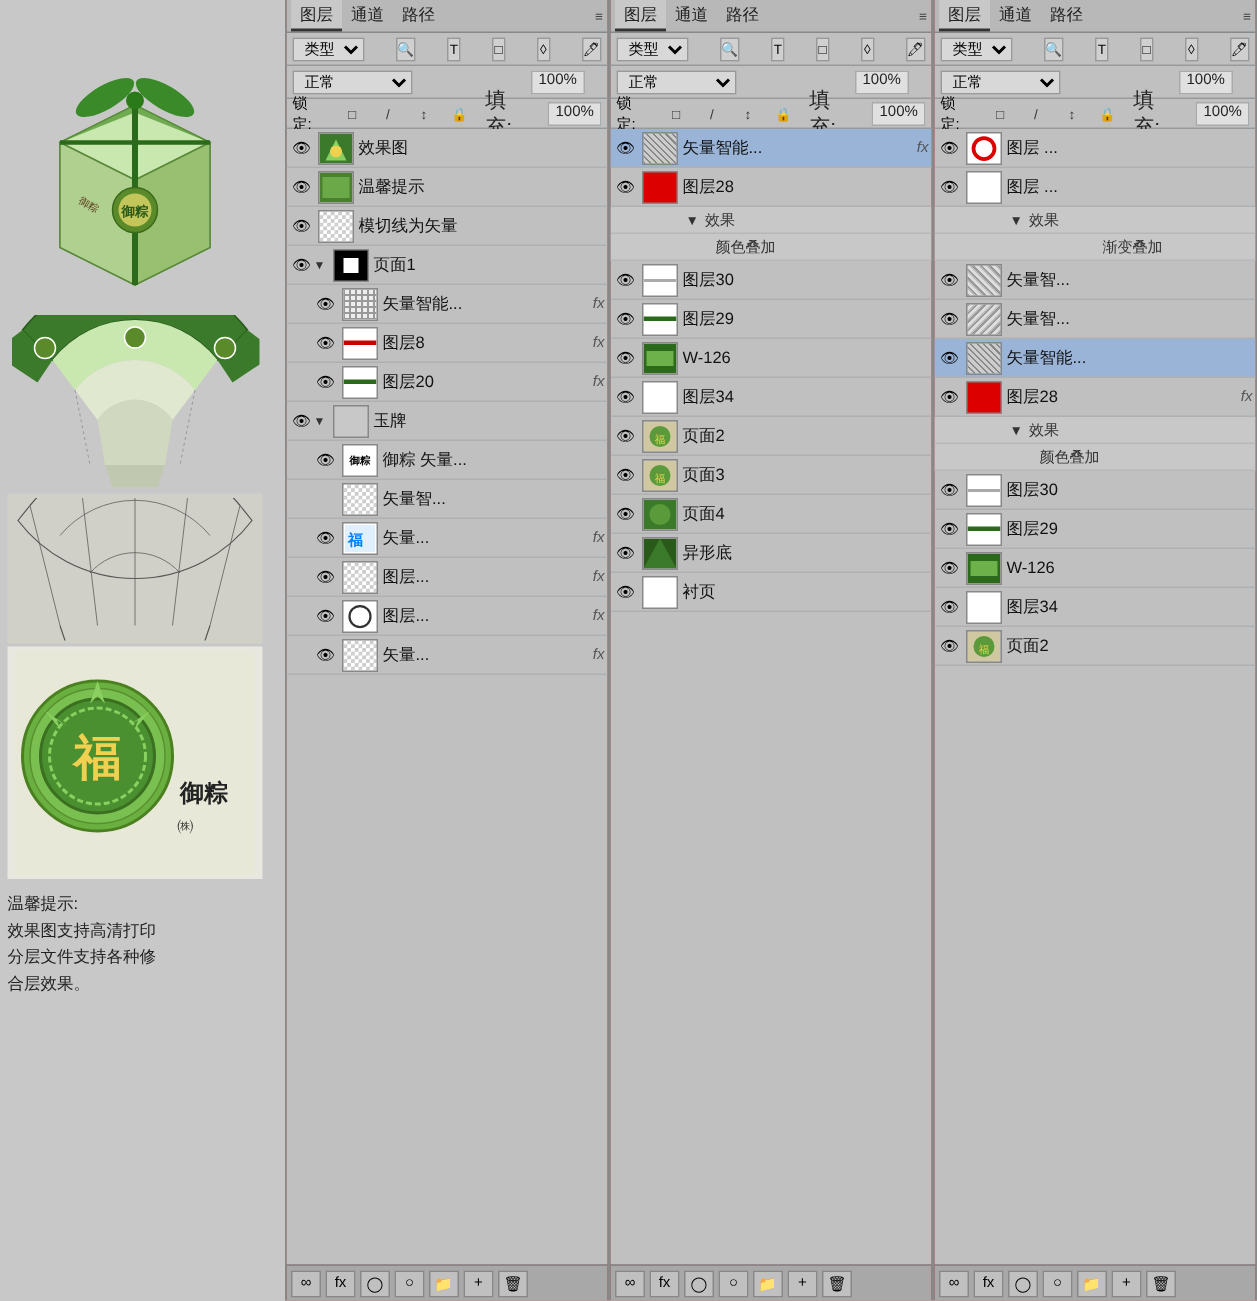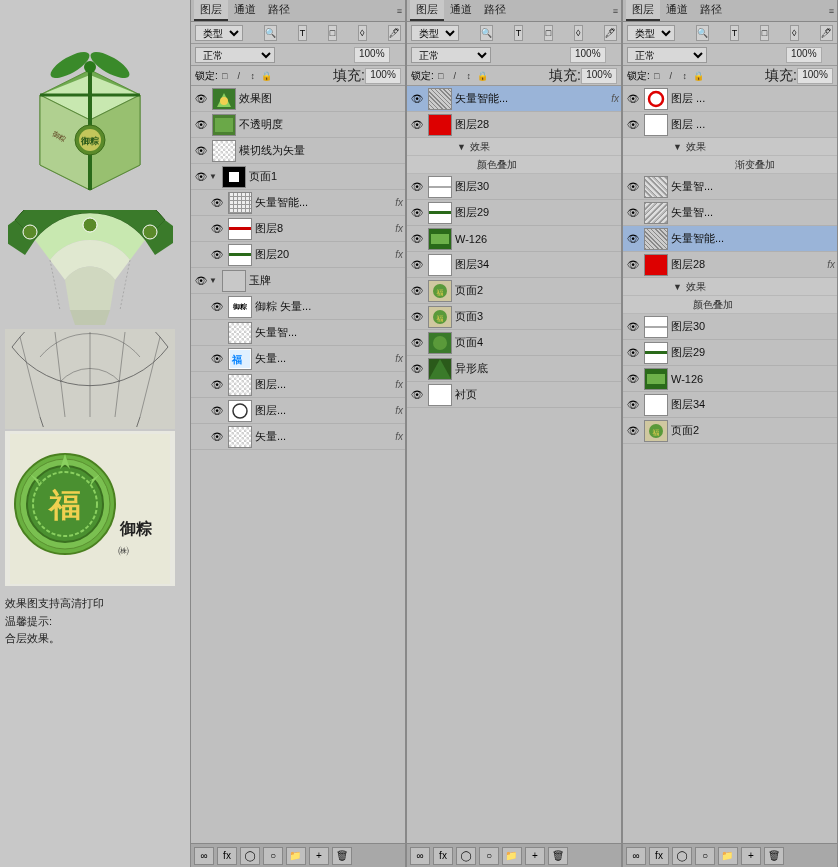--- a/index.html
+++ b/index.html
@@ -147,21 +147,21 @@
     }
 
     
     .lock-row {
       display: flex;
       align-items: center;
       background: #c0c0c0;
       padding: 2px 4px;
       height: 20px;
       border-bottom: 1px solid #999;
-      gap: 0;
+      gap: 10px;
       font-size: 10px;
     }
 
     .lock-icon {
       width: 14px;
       height: 14px;
       display: flex;
       align-items: center;
       justify-content: center;
       font-size: 9px;
@@ -407,22 +407,23 @@
       <path d="M90,40 L80,52 L82,46 L75,50 Z" fill="#8ad060"></path>
       <path d="M20,40 L30,52 L28,46 L35,50 Z" fill="#8ad060"></path>
 
       <text x="110" y="100" font-size="16" fill="#222" font-family="SimSun" font-weight="bold">御粽</text>
       <text x="108" y="120" font-size="11" fill="#333" font-family="SimSun">㈱</text>
     </svg>
   </div>
 
   <div>
     <div class="text-note">
+      <div>温馨提示:</div>
       <div>效果图支持高清打印</div>
-      <div>温馨提示:</div>
+      <div>分层文件支持各种修</div>
       <div>合层效果。</div>
     </div>
   </div>
 </div>
 
 <div class="panels-container">
 
   <div class="layers-panel">
 
     <div class="panel-tabs">
@@ -476,21 +477,21 @@
       </div>
 
       <div class="layer-item">
         <div class="eye-icon">👁</div>
         <div class="layer-thumb">
           <svg width="22" height="20">
             <rect width="22" height="20" fill="#4a8030"></rect>
             <rect x="2" y="3" width="18" height="14" fill="#8ad060" opacity="0.5"></rect>
           </svg>
         </div>
-        <span class="layer-name">不透明度</span>
+        <span class="layer-name">温馨提示</span>
       </div>
 
       <div class="layer-item">
         <div class="eye-icon">👁</div>
         <div class="layer-thumb checkered" style="width:24px;height:22px;border:1px solid #888;flex-shrink:0;margin:0 3px;">
         </div>
         <span class="layer-name">模切线为矢量</span>
       </div>
 
       <div class="layer-item">

